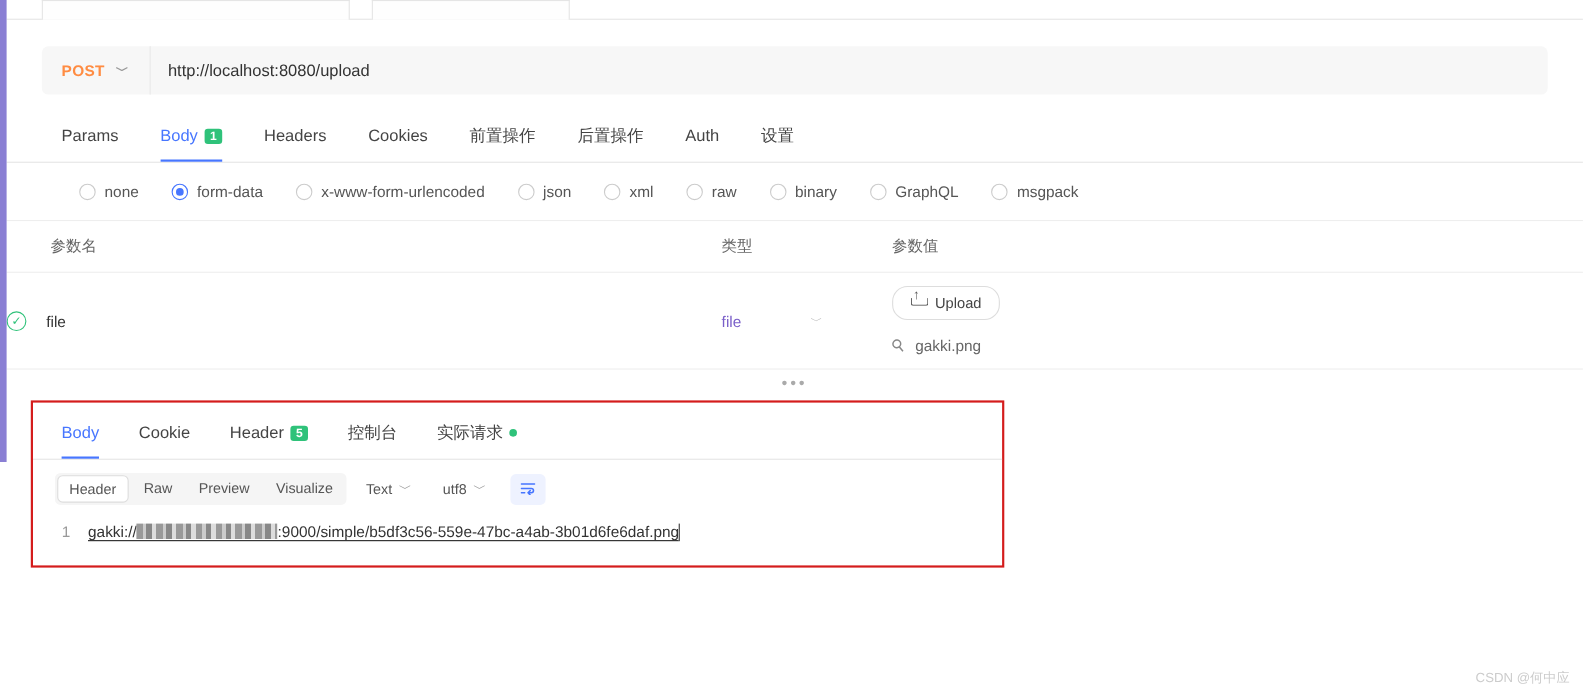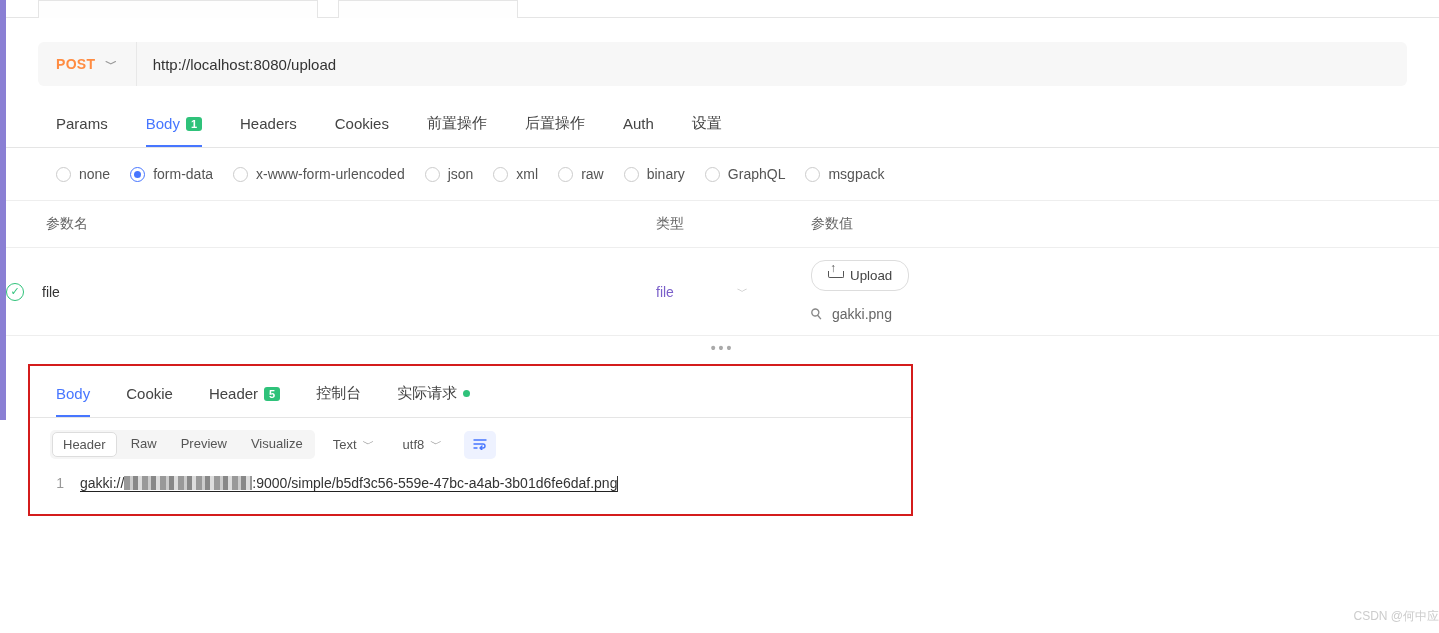--- a/index.html
+++ b/index.html
@@ -9,21 +9,21 @@
 .top-tabs { height: 18px; border-bottom: 1px solid #e5e5e5; display: flex; padding-left: 32px; gap: 20px; }
 .top-tabs .tab-shell { width: 280px; height: 18px; background: #fefefe; border: 1px solid #e5e5e5; border-bottom: none; border-radius: 0 0 0 0; }
 .req-row { display: flex; align-items: center; margin: 24px 32px 0 32px; height: 44px; background: #f7f7f7; border-radius: 6px; }
 .method-select { display: flex; align-items: center; gap: 10px; padding: 0 18px; font-weight: 700; color: #ff8c42; border-right: 1px solid #e8e8e8; height: 100%; letter-spacing: 0.3px; cursor: pointer; }
 .chev { color: #999; font-size: 12px; }
 .url-input { flex: 1; padding: 0 16px; border: none; background: transparent; font-size: 15px; color: #333; outline: none; height: 100%; }
 .tabs { display: flex; gap: 38px; padding: 28px 0 0 50px; border-bottom: 1px solid #e5e5e5; }
 .tabs .tab { padding-bottom: 12px; color: #444; font-size: 15px; cursor: pointer; border-bottom: 2px solid transparent; display: flex; align-items: center; gap: 6px; }
 .tabs .tab.active { color: #4776ff; border-bottom-color: #4776ff; }
 .badge-green { background: #2fc27a; color: #fff; font-size: 11px; border-radius: 3px; padding: 1px 5px; font-weight: 600; }
-.body-type-row { display: flex; gap: 20px; padding: 18px 0 18px 50px; border-bottom: 1px solid #eee; }
+.body-type-row { display: flex; gap: 30px; padding: 18px 0 18px 66px; border-bottom: 1px solid #eee; }
 .radio-item { display: flex; align-items: center; gap: 8px; cursor: pointer; color: #555; }
 .radio { width: 15px; height: 15px; border: 1.5px solid #ccc; border-radius: 50%; display: inline-flex; align-items: center; justify-content: center; }
 .radio.checked { border-color: #4776ff; }
 .radio.checked::after { content: ''; width: 7px; height: 7px; background: #4776ff; border-radius: 50%; }
 .params-table { }
 .params-head { display: flex; border-bottom: 1px solid #eee; padding: 14px 0; color: #666; font-size: 14px; }
 .col-name { width: 650px; padding-left: 40px; }
 .col-type { width: 155px; }
 .col-value { flex: 1; }
 .params-row { display: flex; align-items: center; border-bottom: 1px solid #eee; padding: 12px 0; min-height: 60px; }
@@ -47,21 +47,21 @@
 .tb-sel { display: flex; align-items: center; gap: 6px; padding: 5px 10px; font-size: 13px; color: #555; cursor: pointer; }
 .wrap-btn { background: #eef2ff; color: #4776ff; border-radius: 5px; padding: 6px 9px; cursor: pointer; margin-left: 4px; }
 .code-area { display: flex; padding: 8px 20px 0 20px; font-family: "Consolas", "Monaco", monospace; font-size: 14px; }
 .line-no { color: #999; width: 30px; text-align: right; padding-right: 16px; }
 .code-line { color: #333; position: relative; }
 .code-text { border-bottom: 1px solid #222; }
 .blurspan { display: inline-block; width: 128px; height: 14px; vertical-align: middle; position:relative; top:-1px;
   background: repeating-linear-gradient(90deg,#999 0px,#999 6px,#ccc 6px,#ccc 9px,#888 9px,#888 14px,#ddd 14px,#ddd 18px);
   filter: blur(0.3px); }
 .cursor-bar { display: inline-block; width: 1px; height: 16px; background: #333; vertical-align: middle; }
-.watermark { position: absolute; right: 0; top: 608px; color: #ccc; font-size: 12px; margin-left: 26px; }
+.watermark { position: absolute; right: 12px; top: 608px; color: #ccc; font-size: 12px; margin-left: 26px; }
 .icon-upload { display:inline-block; width:14px; position:relative; }
 .icon-upload::before { content:''; position:absolute; bottom:-2px; left:0; width:14px; height:6px; border:1.5px solid #555; border-top:none; border-radius:0 0 2px 2px; }
 .icon-upload::after { content:'↑'; position:absolute; left:2px; bottom:1px; font-size:12px; color:#555; }
 .icon-clip { transform: rotate(-40deg); display: inline-block; color: #888; font-size: 15px; }
 </style>
 </head>
 <body>
 
 <div class="left-strip"></div>
 <div class="main">

